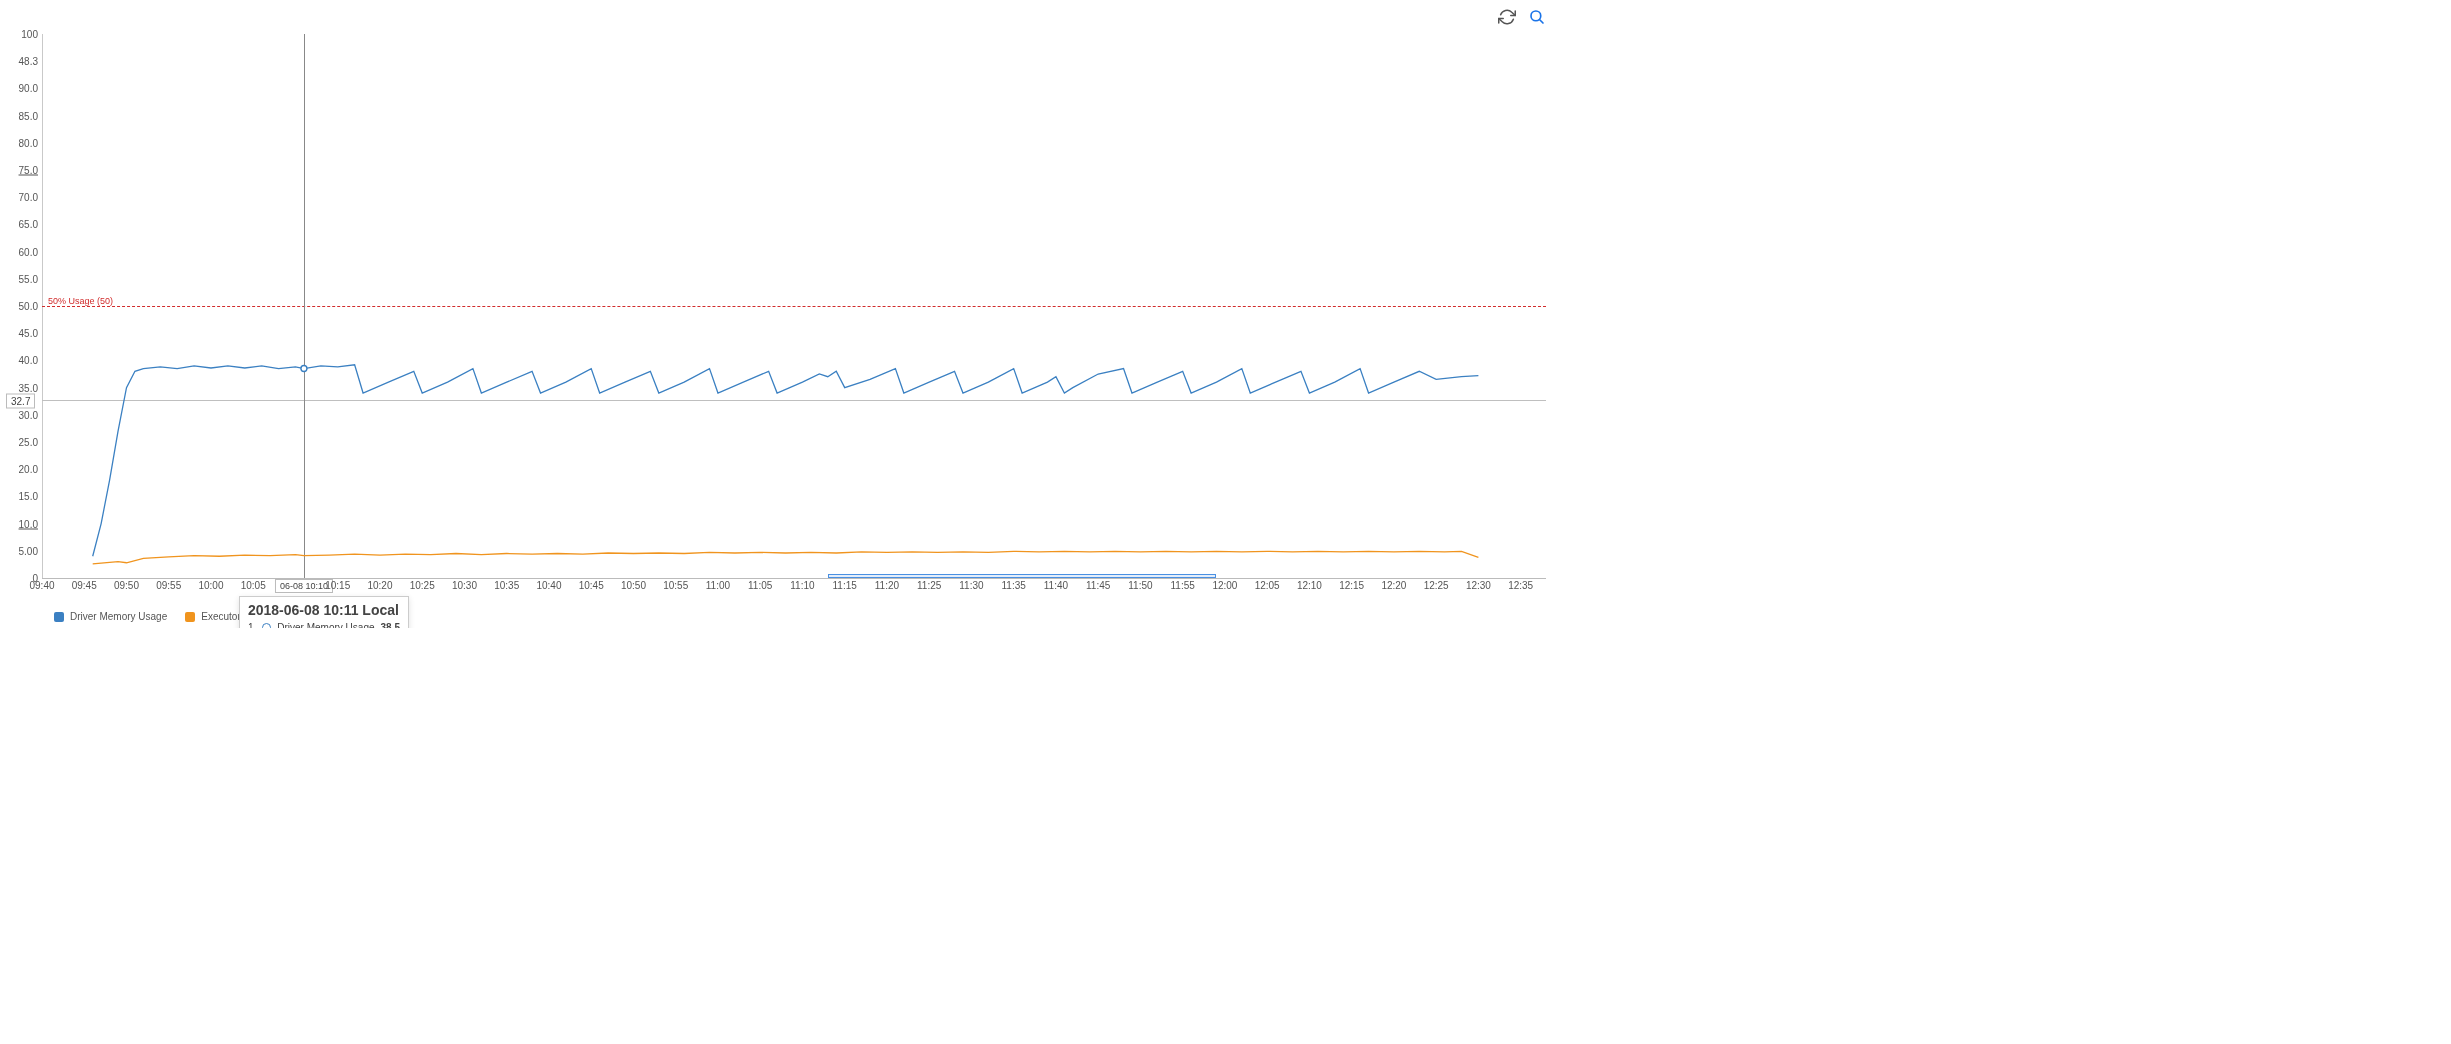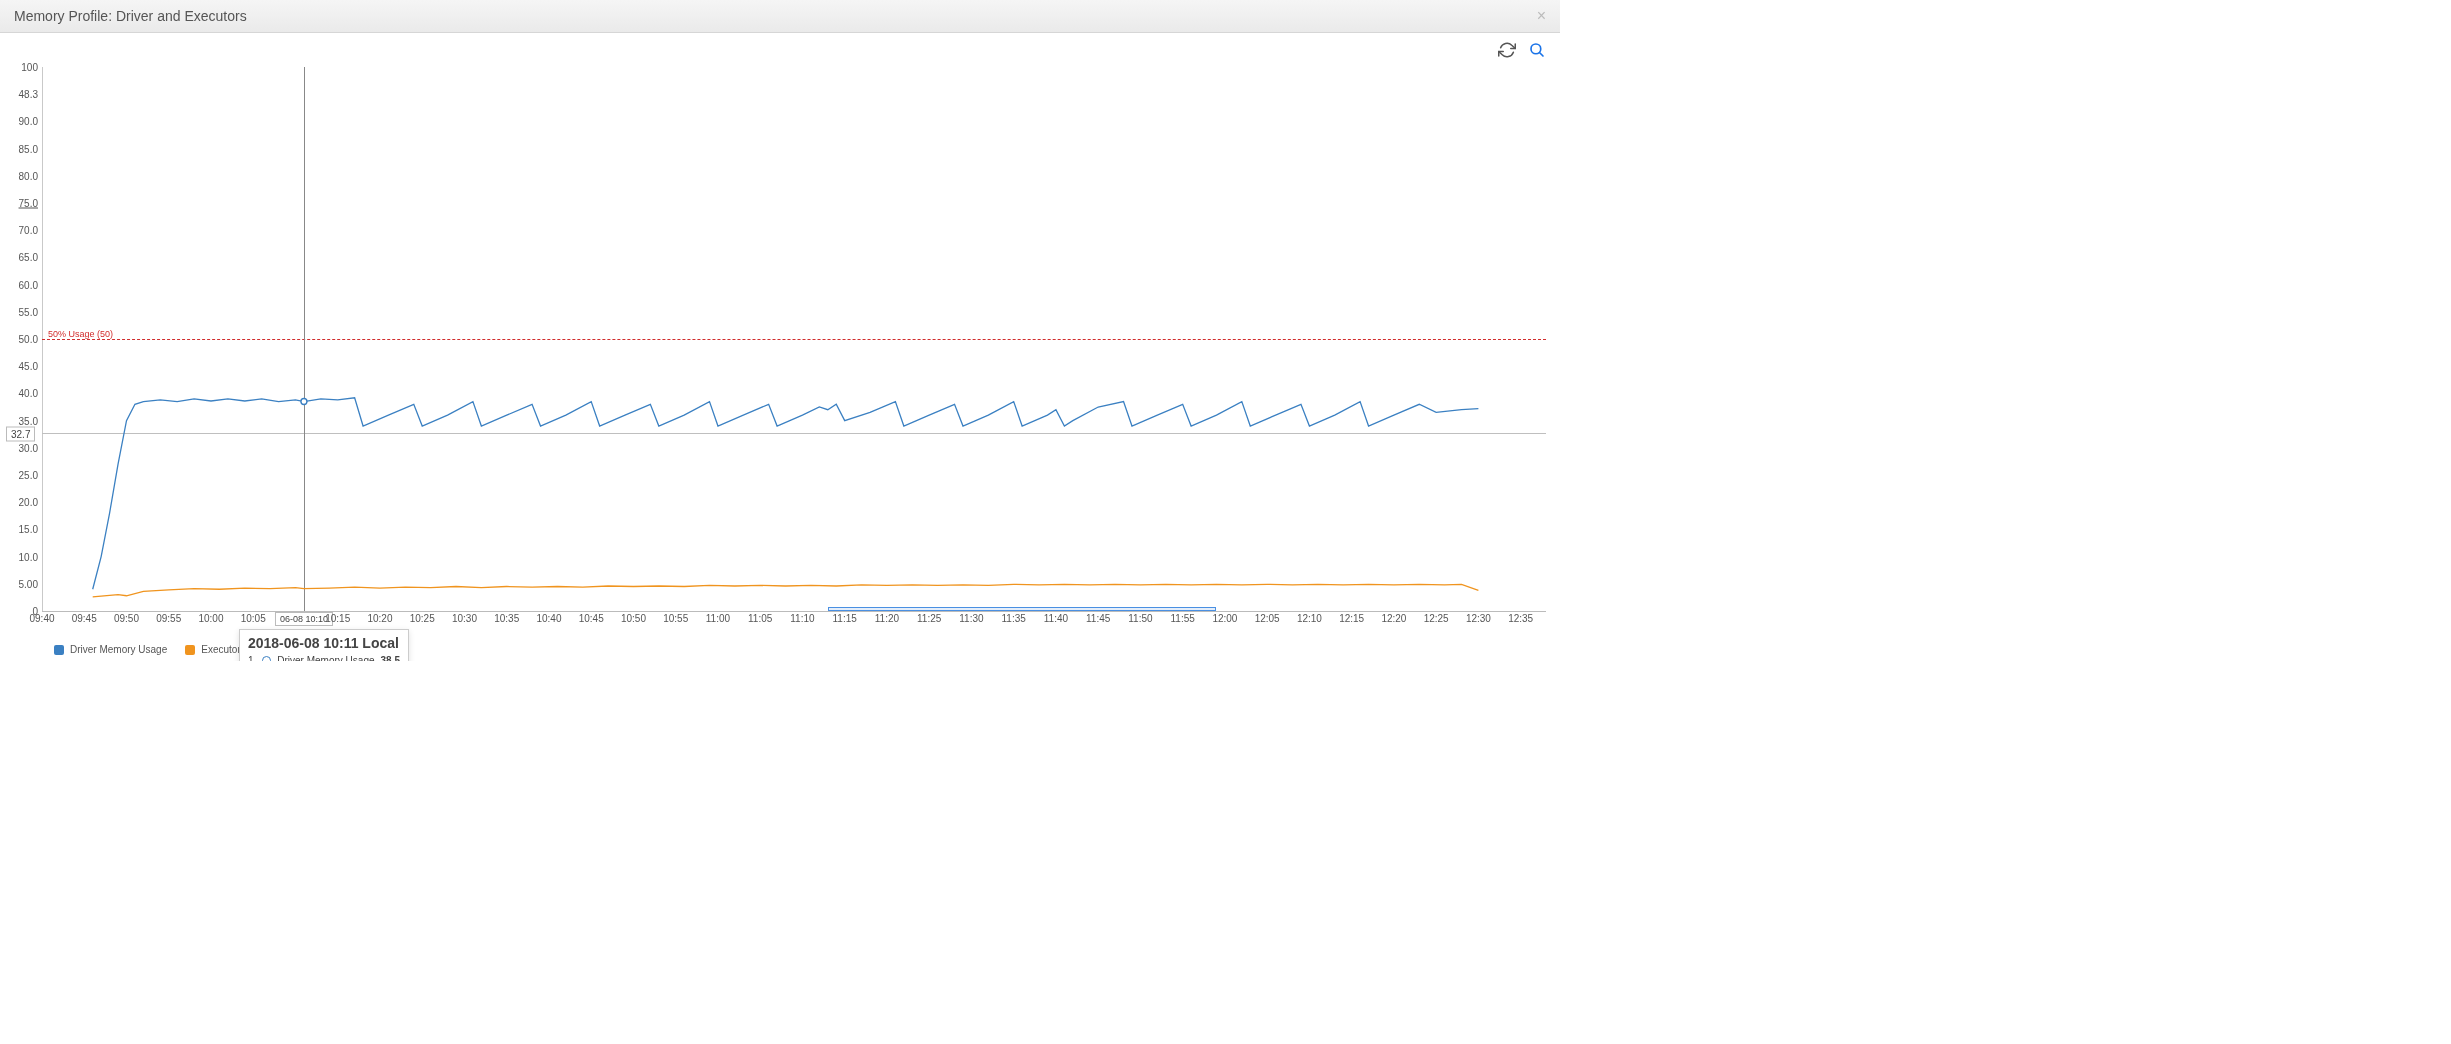--- a/index.html
+++ b/index.html
@@ -134,25 +134,20 @@
   .tooltip .dot { width: 9px; height: 9px; border-radius: 50%; border: 1.3px solid #3b80c2; background: #fff; display: inline-block; }
   .tooltip .tt-val { margin-left: auto; font-weight: 600; }
 
   .container { width: 1560px; }
 </style>
 </head>
 <body>
 
 <div class="container">
 
-  <div class="header">
-    <span class="title">Memory Profile: Driver and Executors</span>
-    <span class="spacer"></span>
-    <span class="close">×</span>
-  </div>
 
   <div class="toolbar">
     <span class="icon" title="refresh">
       <svg viewBox="0 0 24 24" width="18" height="18" fill="none" stroke="#555" stroke-width="2" stroke-linecap="round" stroke-linejoin="round">
         <polyline points="23 4 23 10 17 10"></polyline>
           <polyline points="1 20 1 14 7 14"></polyline>
         <path d="M3.51 9a9 9 0 0 1 14.85-3.36L23 10M1 14l4.64 4.36A9 9 0 0 0 20.49 15"></path>
       </svg>
     </span>
     <span class="icon" title="zoom">
@@ -161,21 +156,21 @@
           <line x1="20" y1="20" x2="15.3" y2="15.3"></line>
       </svg>
     </span>
   </div>
 
   <div class="chart-wrap">
 
     <div class="y-axis" id="y-axis">
         <span class="y-tick" style="top: 100%;">0</span>
         <span class="y-tick" style="top: 95%;">5.00</span>
-        <span class="y-tick" style="top: 90%;">10.0</span>
+        <span class="y-tick" style="top: 90%; text-decoration: underline;">10.0</span>
         <span class="y-tick" style="top: 85%;">15.0</span>
         <span class="y-tick" style="top: 80%;">20.0</span>
         <span class="y-tick" style="top: 75%;">25.0</span>
         <span class="y-tick" style="top: 70%;">30.0</span>
         <span class="y-tick" style="top: 65%;">35.0</span>
         <span class="y-tick" style="top: 60%;">40.0</span>
         <span class="y-tick" style="top: 55%;">45.0</span>
         <span class="y-tick" style="top: 50%;">50.0</span>
         <span class="y-tick" style="top: 45%;">55.0</span>
         <span class="y-tick" style="top: 40%;">60.0</span>

